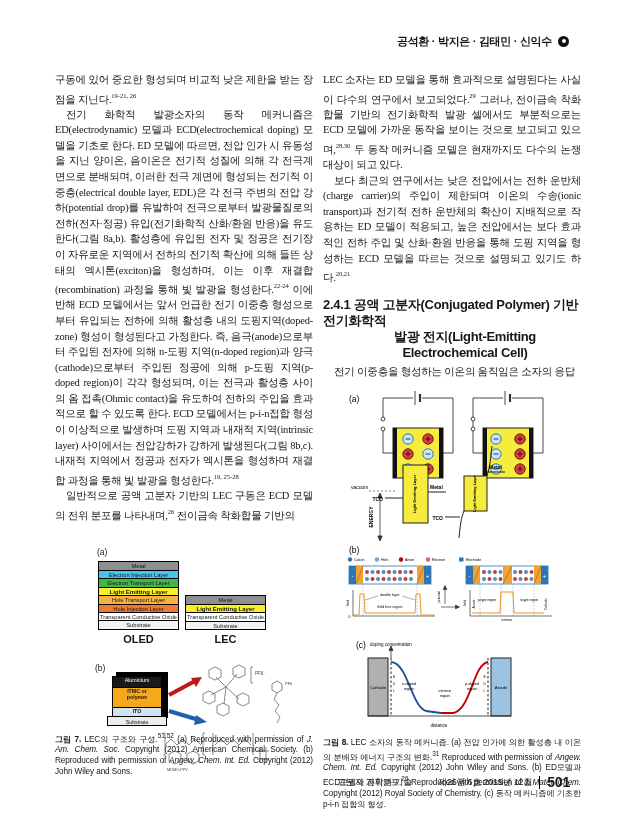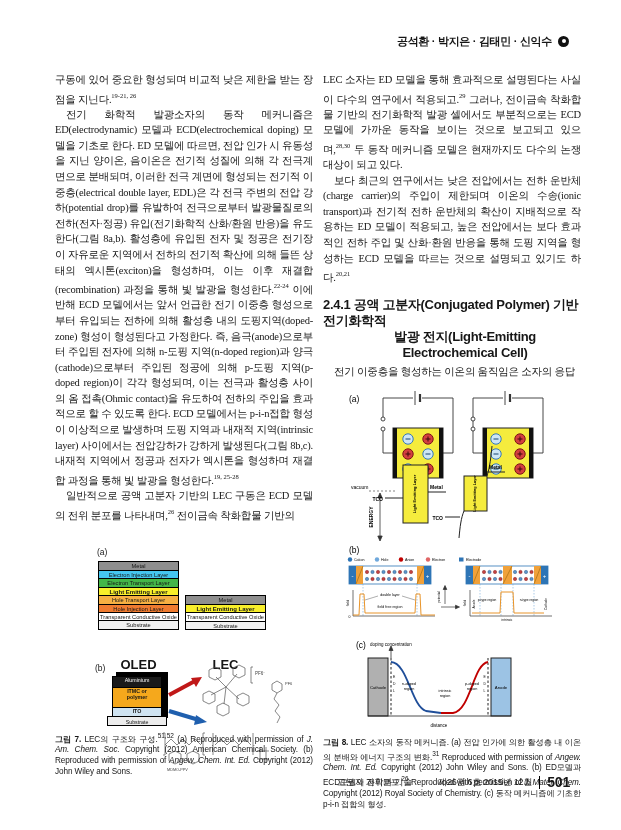--- a/index.html
+++ b/index.html
@@ -20,21 +20,21 @@
   .b{font-weight:700;}
   h3.sect{font-family:"Liberation Sans",sans-serif;font-size:13px;font-weight:700;margin:12px 0 3px 0;line-height:16px;letter-spacing:-0.3px;}
   h3.sect .l2{display:block;padding-left:26px;text-align:center;}
   
   .fig7{position:relative;height:252px;margin-top:10px;font-family:"Liberation Sans",sans-serif;}
   .figlab{position:absolute;font-size:8.5px;font-family:"Liberation Sans",sans-serif;}
   .stack{position:absolute;width:81px;border:1px solid #000;box-sizing:border-box;}
   .layer{height:8.4px;line-height:8.6px;font-size:5.7px;text-align:center;overflow:hidden;box-sizing:border-box;white-space:nowrap;}
   .layer + .layer{border-top:1px solid #000;}
   .bold-layer{font-weight:700;font-size:6px;}
-  .stackname{position:absolute;width:81px;text-align:center;font-weight:700;font-size:13px;font-family:"Liberation Sans",sans-serif;margin-top:24px;}
+  .stackname{position:absolute;width:81px;text-align:center;font-weight:700;font-size:11px;font-family:"Liberation Sans",sans-serif;}
   .bshadow{position:absolute;background:#000;}
   .bstack{position:absolute;width:50px;border:1px solid #000;box-sizing:border-box;background:#fff;}
   .bstack .blayer{font-size:5.3px;line-height:6.4px;text-align:center;box-sizing:border-box;overflow:hidden;}
   .blayer + .blayer{border-top:1px solid #000;}
   .l-alum{height:10px;line-height:10px;background:#1a1a1a;color:#fff;}
   .l-itmc{height:20px;background:#f5a81c;font-weight:700;padding:0 13px;}
   .l-ito{height:9px;line-height:9px;background:#cfe3f1;font-weight:700;}
   .l-sub{position:absolute;width:60px;height:10px;line-height:10px;background:#ececec;border:1px solid #000;
          box-sizing:border-box;text-align:center;font-size:5.3px;}
   .cap{position:absolute;left:0;width:258px;font-family:"Liberation Sans",sans-serif;font-size:8.2px;
@@ -148,21 +148,21 @@
               <line x1="113" y1="88" x2="113" y2="104"></line>
           </g>
           <text x="14" y="112" font-size="3.8" fill="#444">MDMO-PPV</text>
         </svg>
 
         <div class="cap" style="top:198px;"><span class="b">그림 7.</span><span> LEC의 구조와 구성.</span><span class="sup">51,52</span><span> (a) Reproduced with permission of </span><span class="i">J. Am. Chem. Soc.</span><span> Copyright (2012) American Chemical Society. (b) Reproduced with permission of </span><span class="i">Angew. Chem. Int. Ed.</span><span> Copyright (2012) John Wiley and Sons.</span></div>
       </div>
     </div>
 
     <div class="col">
-      <p class="body"><span>LEC 소자는 ED 모델을 통해 효과적으로 설명된다는 사실이 다수의 연구에서 적용되고.</span><span class="sup">29</span><span> 그러나, 전이금속 착화합물 기반의 전기화학적 발광 셀에서도 부분적으로는 ECD 모델에 가까운 동작을 보이는 것으로 보고되고 있으며,</span><span class="sup">28,30</span><span> 두 동작 메커니즘 모델은 현재까지도 다수의 논쟁 대상이 되고 있다.</span></p>
+      <p class="body"><span>LEC 소자는 ED 모델을 통해 효과적으로 설명된다는 사실이 다수의 연구에서 보고되었다.</span><span class="sup">29</span><span> 그러나, 전이금속 착화합물 기반의 전기화학적 발광 셀에서도 부분적으로는 ECD 모델에 가까운 동작을 보이는 것으로 보고되고 있으며,</span><span class="sup">28,30</span><span> 두 동작 메커니즘 모델은 현재까지도 다수의 논쟁 대상이 되고 있다.</span></p>
       <p class="body indent"><span>보다 최근의 연구에서는 낮은 전압에서는 전하 운반체(charge carrier)의 주입이 제한되며 이온의 수송(ionic transport)과 전기적 전하 운반체의 확산이 지배적으로 작용하는 ED 모델이 적용되고, 높은 전압에서는 보다 효과적인 전하 주입 및 산화·환원 반응을 통해 도핑 지역을 형성하는 ECD 모델을 따르는 것으로 설명되고 있기도 하다.</span><span class="sup">20,21</span></p>
       <h3 class="sect">
         <span>2.4.1 공액 고분자(Conjugated Polymer) 기반 전기화학적</span>
         <span class="l2">발광 전지(Light-Emitting Electrochemical Cell)</span>
       </h3>
       <p class="body indent">전기 이중층을 형성하는 이온의 움직임은 소자의 응답</p>
 
       <div class="fig8">
 
         <svg width="258" height="158" viewBox="0 0 258 158">

